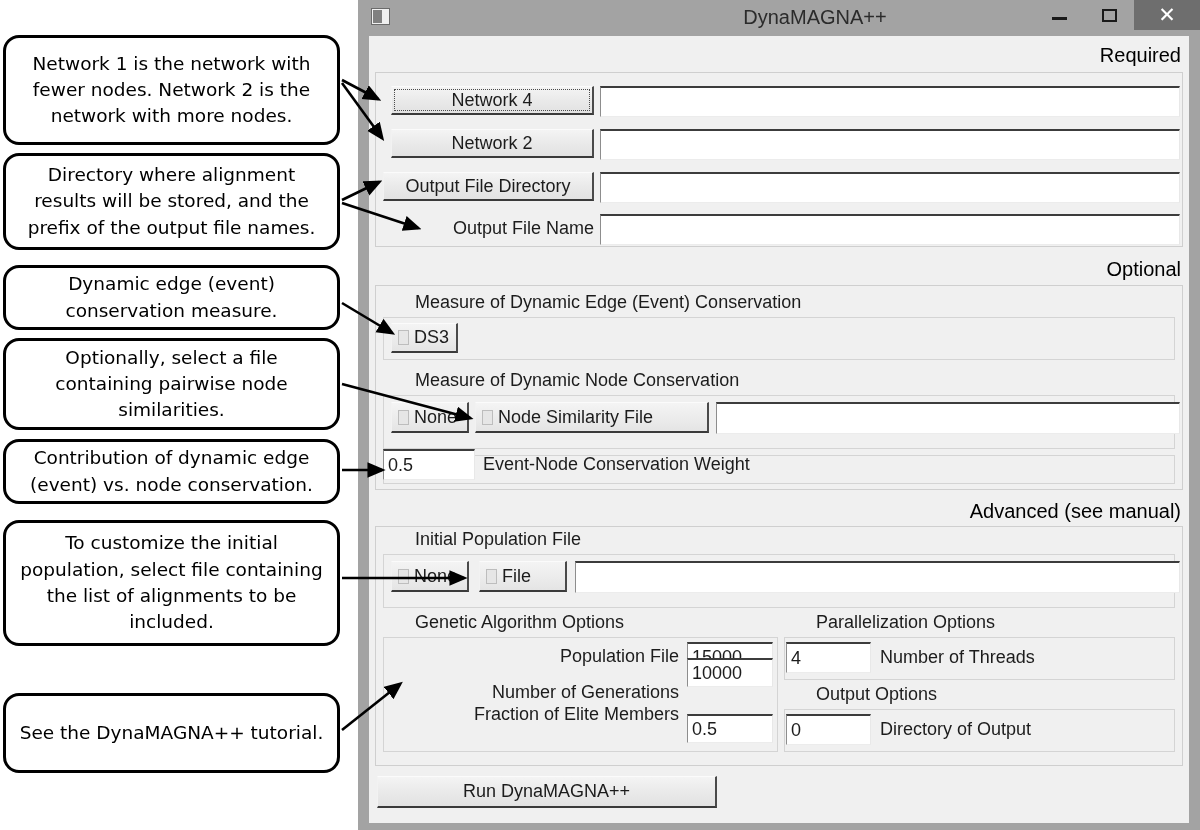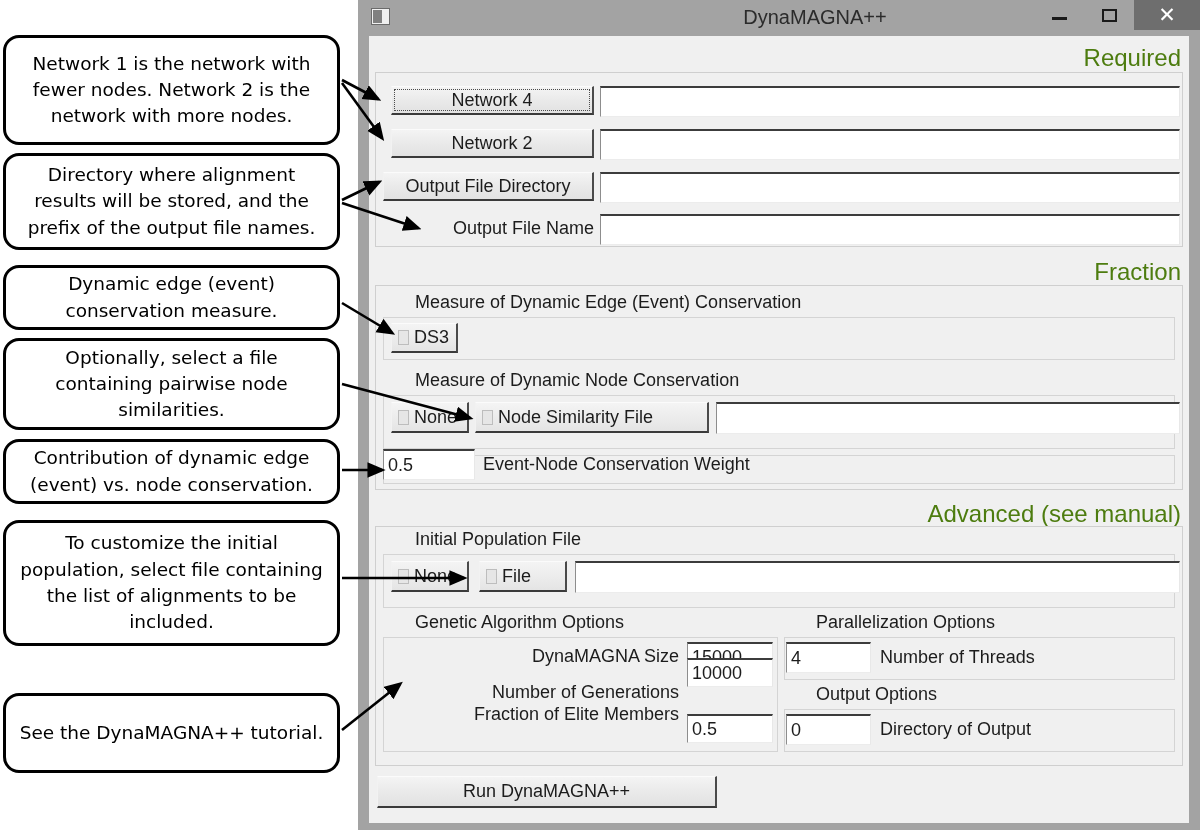--- a/index.html
+++ b/index.html
@@ -106,22 +106,22 @@
     position: absolute;
     left: 11px; top: 36px;
     width: 820px; height: 787px;
     background: #f0f0f0;
     box-sizing: border-box;
   }
 
   .section-title {
     position: absolute;
     right: 8px;
-    font-size: 24px;
-    color: #4d7c0f;
+    font-size: 20px;
+    color: #000000;
     white-space: nowrap;
   }
 
   .panel {
     position: absolute;
     box-sizing: border-box;
     border: 1px solid #cfcfcf;
     background: #f0f0f0;
   }
   .subpanel {
@@ -302,21 +302,21 @@
       </div>
       <div class="field" style="left:231px; top:136px; width:580px; height:31px;">
         <span></span>
       </div>
 
       <div class="rlabel" style="left:14px; top:182px; width:211px;">Output File Name</div>
       <div class="field" style="left:231px; top:178px; width:580px; height:31px;">
         <span></span>
       </div>
 
-      <div class="section-title" style="top:222px;">Fraction</div>
+      <div class="section-title" style="top:222px;">Optional</div>
 
       <div class="panel" style="left:6px; top:249px; width:808px; height:205px;">
       </div>
 
       <div class="grouplabel" style="left:14px; top:256px;">Measure of Dynamic Edge (Event) Conservation</div>
 
       <div class="subpanel" style="left:14px; top:281px; width:792px; height:43px;"></div>
       <div class="togglebtn" style="left:22px; top:287px; width:67px; height:30px;">
         <span class="chkbox"></span>
         <span>DS3</span>
@@ -358,21 +358,21 @@
         <span class="chkbox"></span>
         <span>File</span>
       </div>
       <div class="field" style="left:206px; top:525px; width:605px; height:32px;">
         <span></span>
       </div>
 
       <div class="grouplabel" style="left:14px; top:576px;">Genetic Algorithm Options</div>
       <div class="subpanel" style="left:14px; top:601px; width:395px; height:115px;"></div>
 
-      <div class="rlabel" style="left:20px; top:610px; width:290px;">DynaMAGNA Size</div>
+      <div class="rlabel" style="left:20px; top:610px; width:290px;">Population File</div>
       <div class="field" style="left:318px; top:606px; width:86px; height:29px;">
         <span>15000</span>
       </div>
 
       <div class="rlabel" style="left:20px; top:646px; width:290px;">Number of Generations</div>
       <div class="field" style="left:318px; top:622px; width:86px; height:29px;">
         <span>10000</span>
       </div>
 
       <div class="rlabel" style="left:20px; top:668px; width:290px;">Fraction of Elite Members</div>

